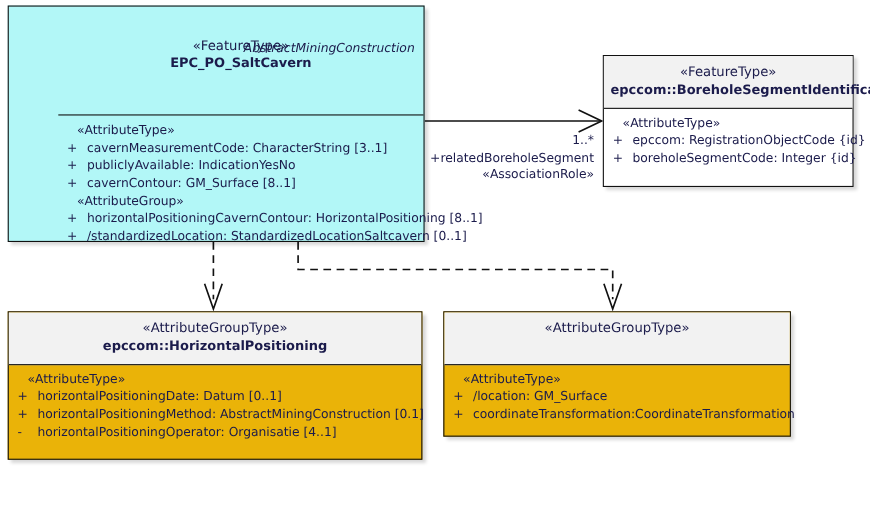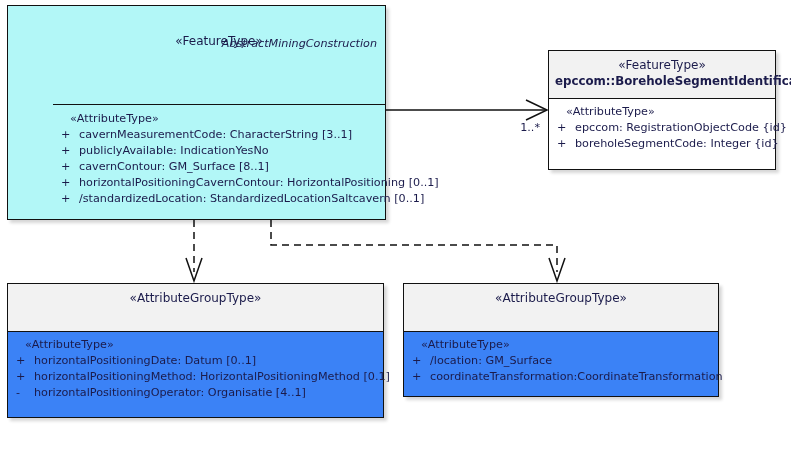--- a/index.html
+++ b/index.html
@@ -9,21 +9,21 @@
     color:#1b1b4b;
     -webkit-font-smoothing:antialiased;
   }
   .canvas{position:absolute;inset:0;}
 
   
   .uml-class{
     position:absolute;
     box-sizing:border-box;
     border:1.6px solid #111111;
-    background:#3b82f6;
+    background:#eab308;
     box-shadow:3px 3px 3px rgba(0,0,0,0.16);
   }
   .uml-head{
     box-sizing:border-box;
     border-bottom:1.6px solid #111111;
     padding:3px 6px 4px 6px;
     text-align:center;
   }
   .uml-body{
     box-sizing:border-box;
@@ -121,43 +121,47 @@
       <polyline points="186,258 194,281 202,258" fill="none" stroke="#111111" stroke-width="1.5"></polyline>
     </g>
 
     <g>
       <polyline points="271,220 271,245 557,245 557,272" fill="none" stroke="#111111" stroke-width="1.5" stroke-dasharray="7,5"></polyline>
       <polyline points="549,258 557,281 565,258" fill="none" stroke="#111111" stroke-width="1.5"></polyline>
     </g>
   </svg>
 
   <div class="assoc-label" id="assoc-mult">1..*</div>
+  <div class="assoc-label" id="assoc-role">+relatedBoreholeSegment</div>
+  <div class="assoc-label" id="assoc-stereo">«AssociationRole»</div>
 
   <div class="uml-class" id="box-saltcavern">
     <div class="uml-head">
       <div class="qualifier">AbstractMiningConstruction</div>
       <div class="stereo">«FeatureType»</div>
+      <div class="cls-name">EPC_PO_SaltCavern</div>
     </div>
     <div class="uml-body">
       <div class="grp-stereo">«AttributeType»</div>
       <div class="attr-row">
         <span class="attr-vis">+</span>
         <span class="attr-txt">cavernMeasurementCode: CharacterString [3..1]</span>
       </div>
       <div class="attr-row">
         <span class="attr-vis">+</span>
         <span class="attr-txt">publiclyAvailable: IndicationYesNo</span>
       </div>
       <div class="attr-row">
         <span class="attr-vis">+</span>
         <span class="attr-txt">cavernContour: GM_Surface [8..1]</span>
       </div>
-      <div class="attr-row">
-        <span class="attr-vis">+</span>
-        <span class="attr-txt">horizontalPositioningCavernContour: HorizontalPositioning [0..1]</span>
+      <div class="grp-stereo">«AttributeGroup»</div>
+      <div class="attr-row">
+        <span class="attr-vis">+</span>
+        <span class="attr-txt">horizontalPositioningCavernContour: HorizontalPositioning [8..1]</span>
       </div>
       <div class="attr-row">
         <span class="attr-vis">+</span>
         <span class="attr-txt">/standardizedLocation: StandardizedLocationSaltcavern [0..1]</span>
       </div>
     </div>
   </div>
 
   <div class="uml-class" id="box-borehole">
     <div class="uml-head">
@@ -173,30 +177,31 @@
       <div class="attr-row">
         <span class="attr-vis">+</span>
         <span class="attr-txt">boreholeSegmentCode: Integer {id}</span>
       </div>
     </div>
   </div>
 
   <div class="uml-class" id="box-horizontal">
     <div class="uml-head">
       <div class="stereo">«AttributeGroupType»</div>
+      <div class="cls-name">epccom::HorizontalPositioning</div>
     </div>
     <div class="uml-body">
       <div class="grp-stereo">«AttributeType»</div>
       <div class="attr-row">
         <span class="attr-vis">+</span>
         <span class="attr-txt">horizontalPositioningDate: Datum [0..1]</span>
       </div>
       <div class="attr-row">
         <span class="attr-vis">+</span>
-        <span class="attr-txt">horizontalPositioningMethod: HorizontalPositioningMethod [0.1]</span>
+        <span class="attr-txt">horizontalPositioningMethod: AbstractMiningConstruction [0.1]</span>
       </div>
       <div class="attr-row">
         <span class="attr-vis">-</span>
         <span class="attr-txt">horizontalPositioningOperator: Organisatie [4..1]</span>
       </div>
     </div>
   </div>
 
   <div class="uml-class" id="box-standardized">
     <div class="uml-head">

